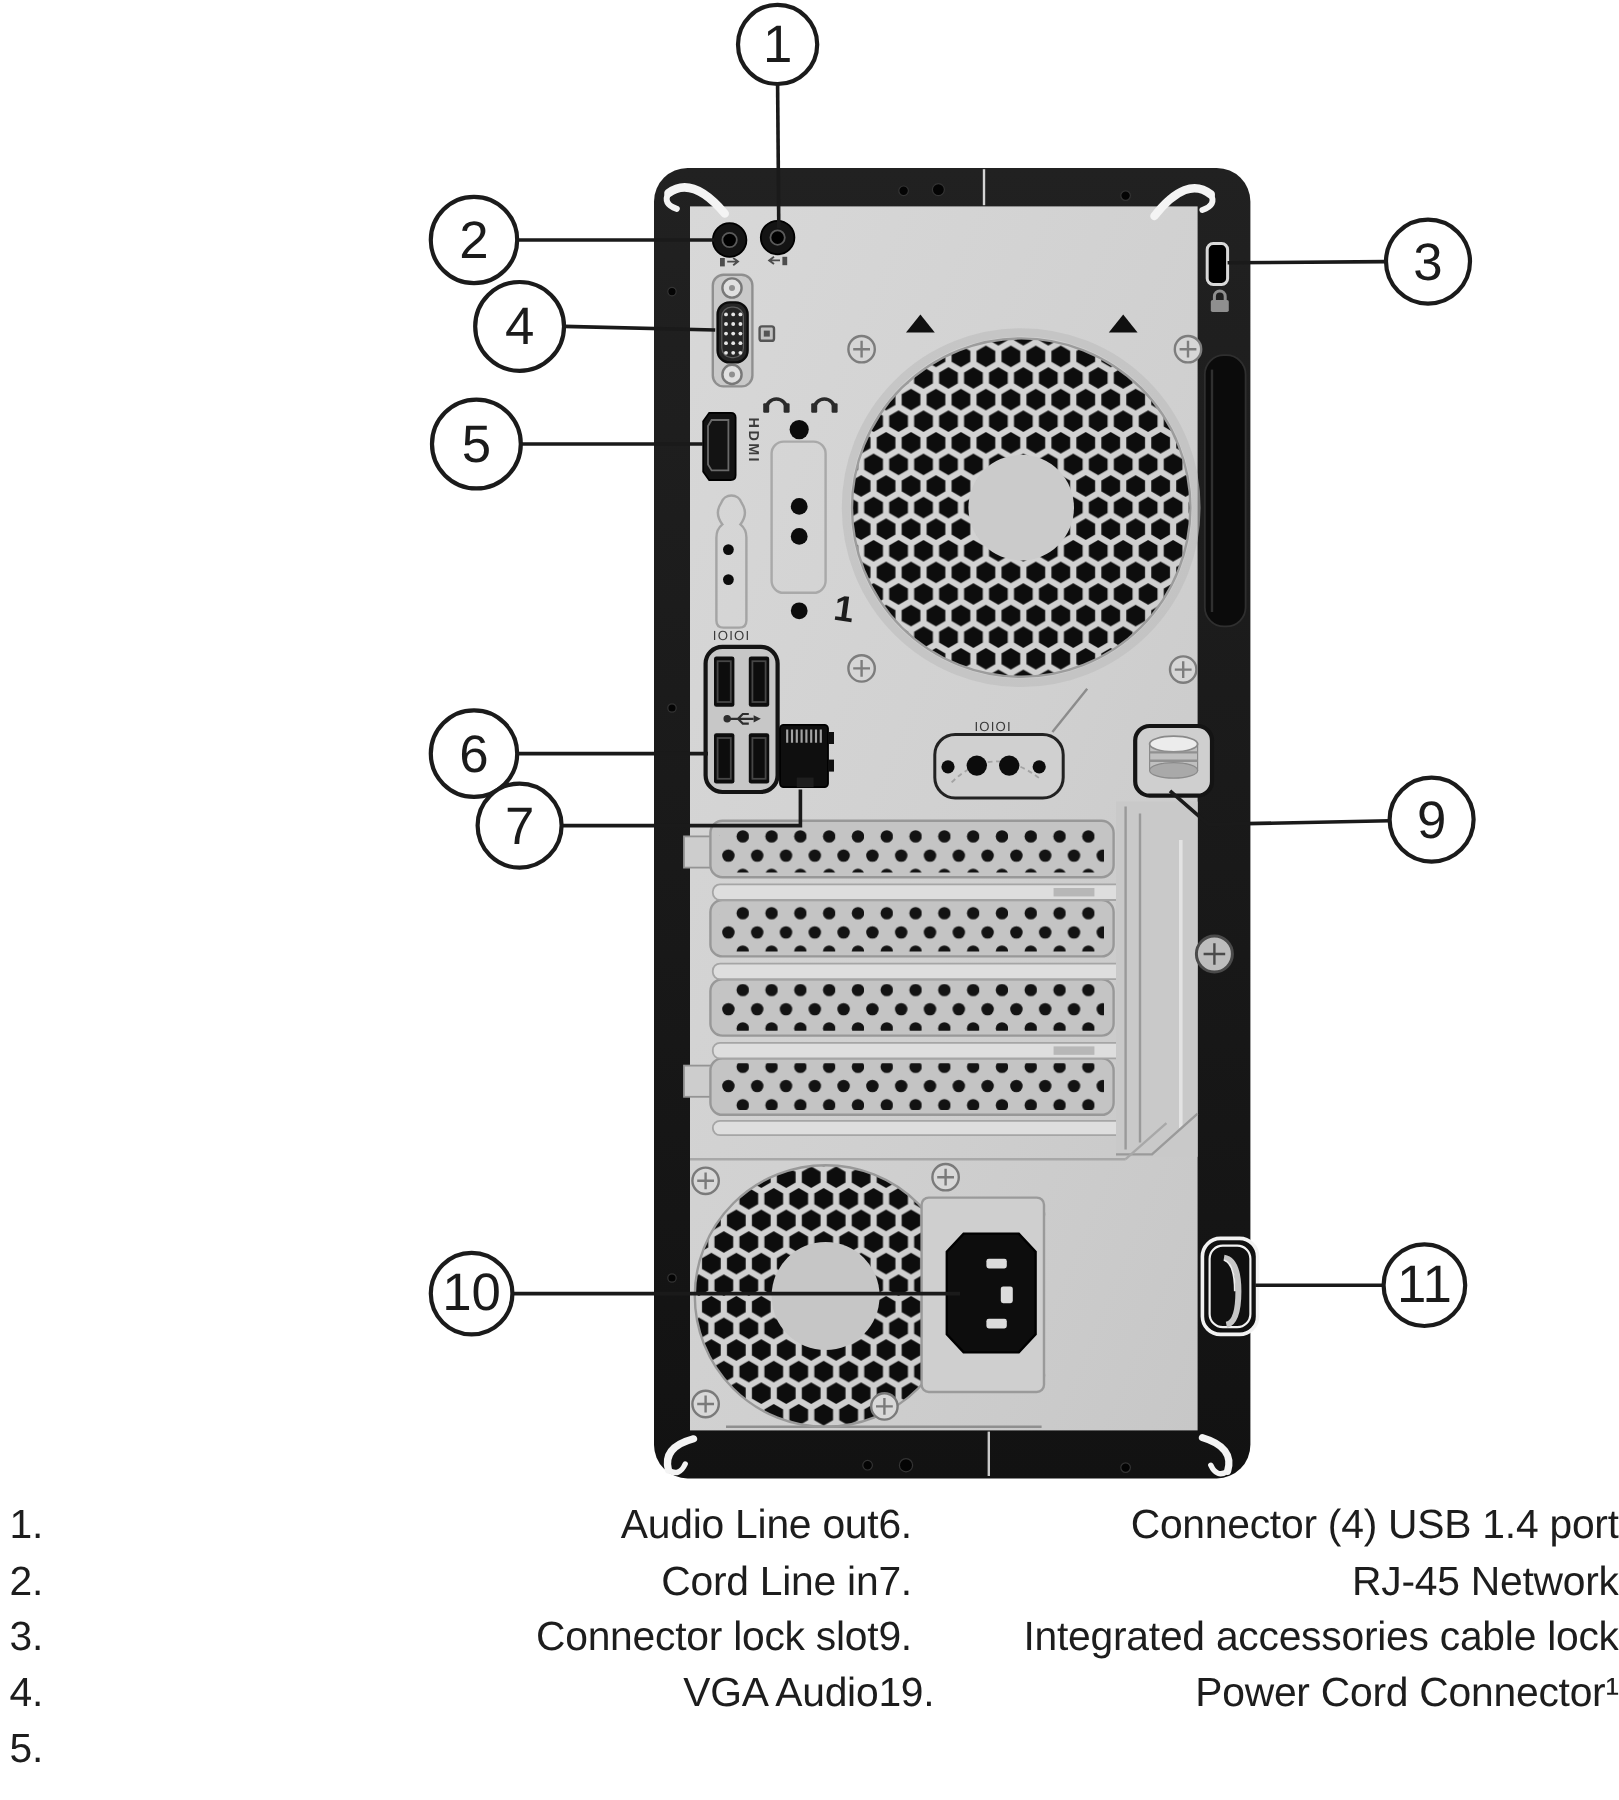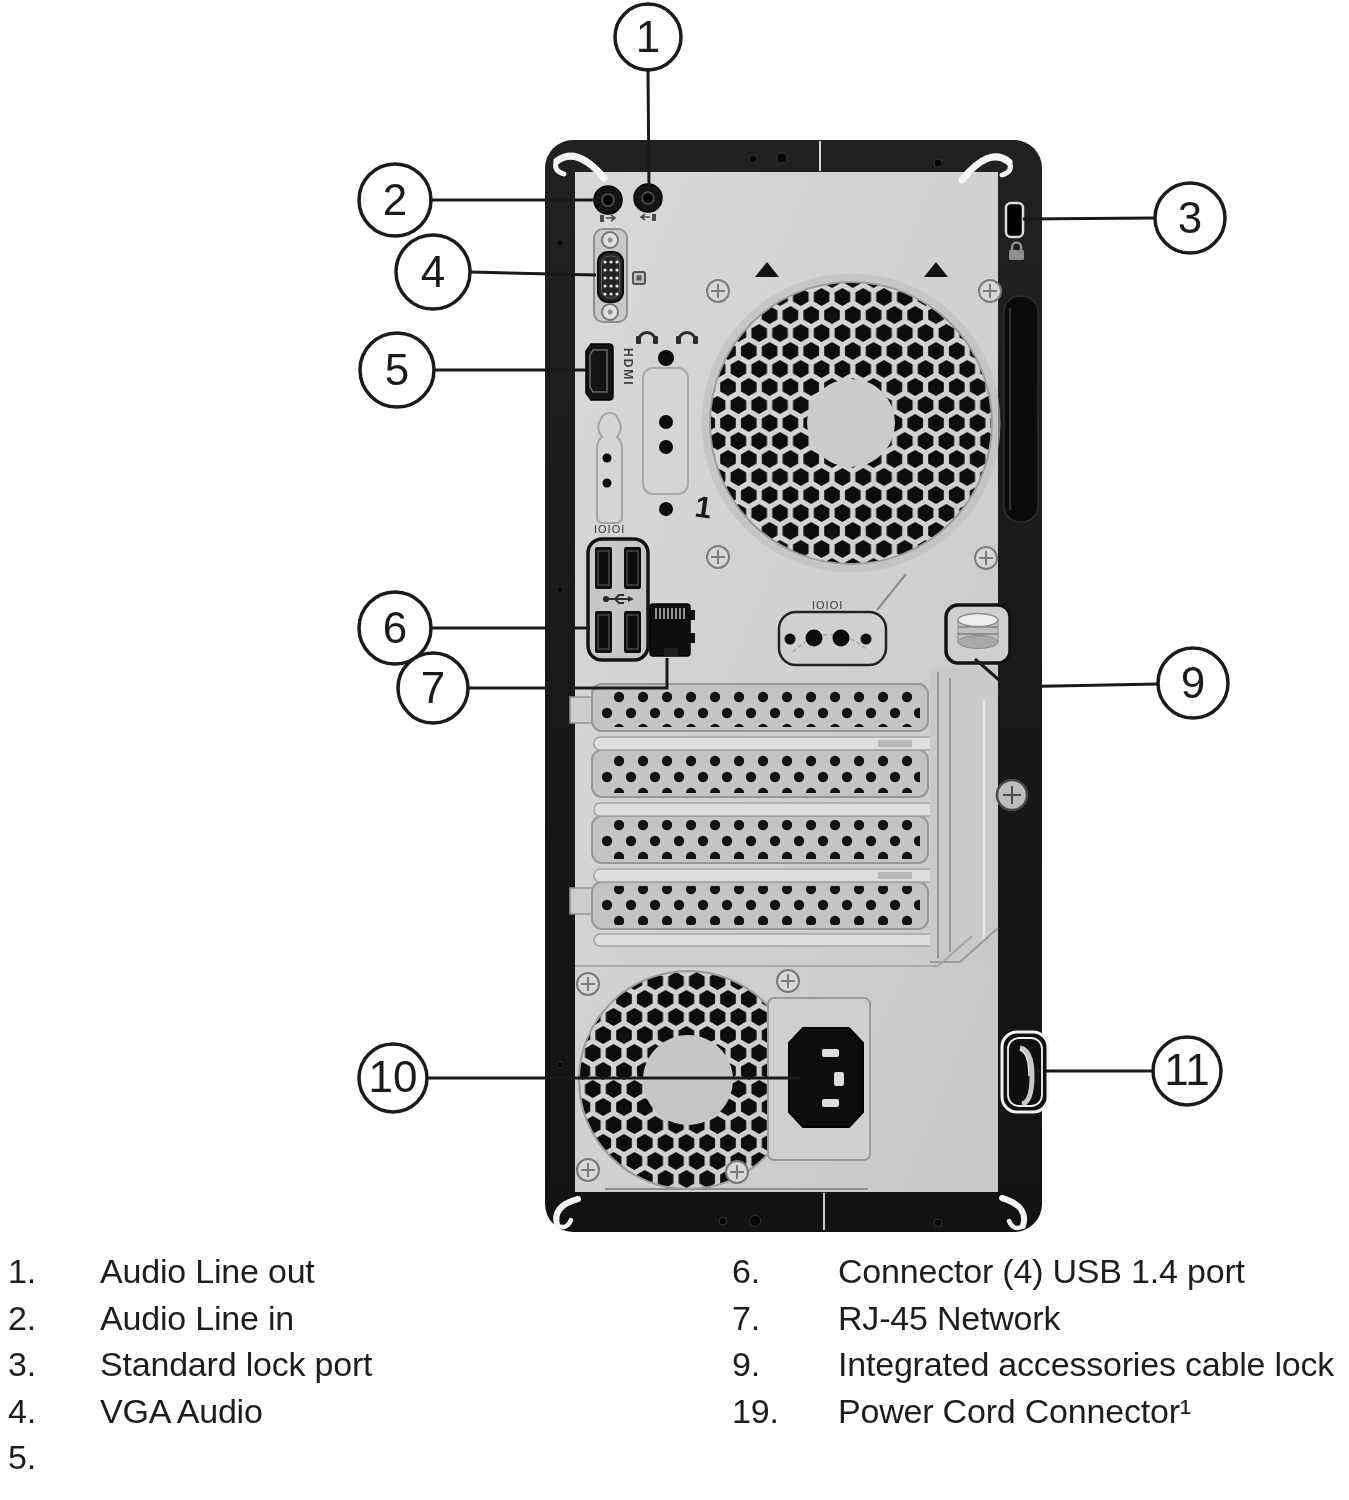--- a/index.html
+++ b/index.html
@@ -8,21 +8,21 @@
   .art{position:absolute;left:0;top:0;}
   .callout-num{font-family:"Liberation Sans",sans-serif;}
   .legend{position:absolute;left:8px;top:1254px;width:1341px;display:flex;color:#1d1d1d;}
   .legend-col{display:flex;flex-direction:column;}
   .legend-left{width:724px;}
   .legend-right{flex:1;}
   .legend-row{display:flex;align-items:flex-start;font-size:34px;line-height:34px;
               letter-spacing:-0.2px;margin-bottom:12.5px;font-weight:400;}
   .legend-num{flex:0 0 92px;}
   .legend-right .legend-num{flex:0 0 106px;}
-  .legend-label{flex:1;}
+  .legend-label{flex:1;text-align:right;}
 </style>
 </head>
 <body>
 
 <div class="stage">
 
 <svg class="art" width="1349" height="1500" viewBox="0 0 1349 1500">
   <defs>
     <linearGradient id="chas" x1="0" y1="0" x2="0" y2="1">
       <stop offset="0" stop-color="#212121"></stop>
@@ -349,25 +349,25 @@
 </svg>
 
 <div class="legend">
   <div class="legend-col legend-left">
     <div class="legend-row">
       <span class="legend-num">1.</span>
       <span class="legend-label">Audio Line out</span>
     </div>
     <div class="legend-row">
       <span class="legend-num">2.</span>
-      <span class="legend-label">Audio Line in</span>
+      <span class="legend-label">Cord Line in</span>
     </div>
     <div class="legend-row">
       <span class="legend-num">3.</span>
-      <span class="legend-label">Standard lock port</span>
+      <span class="legend-label">Connector lock slot</span>
     </div>
     <div class="legend-row">
       <span class="legend-num">4.</span>
       <span class="legend-label">VGA Audio</span>
     </div>
     <div class="legend-row">
       <span class="legend-num">5.</span>
     </div>
   </div>
   <div class="legend-col legend-right">

